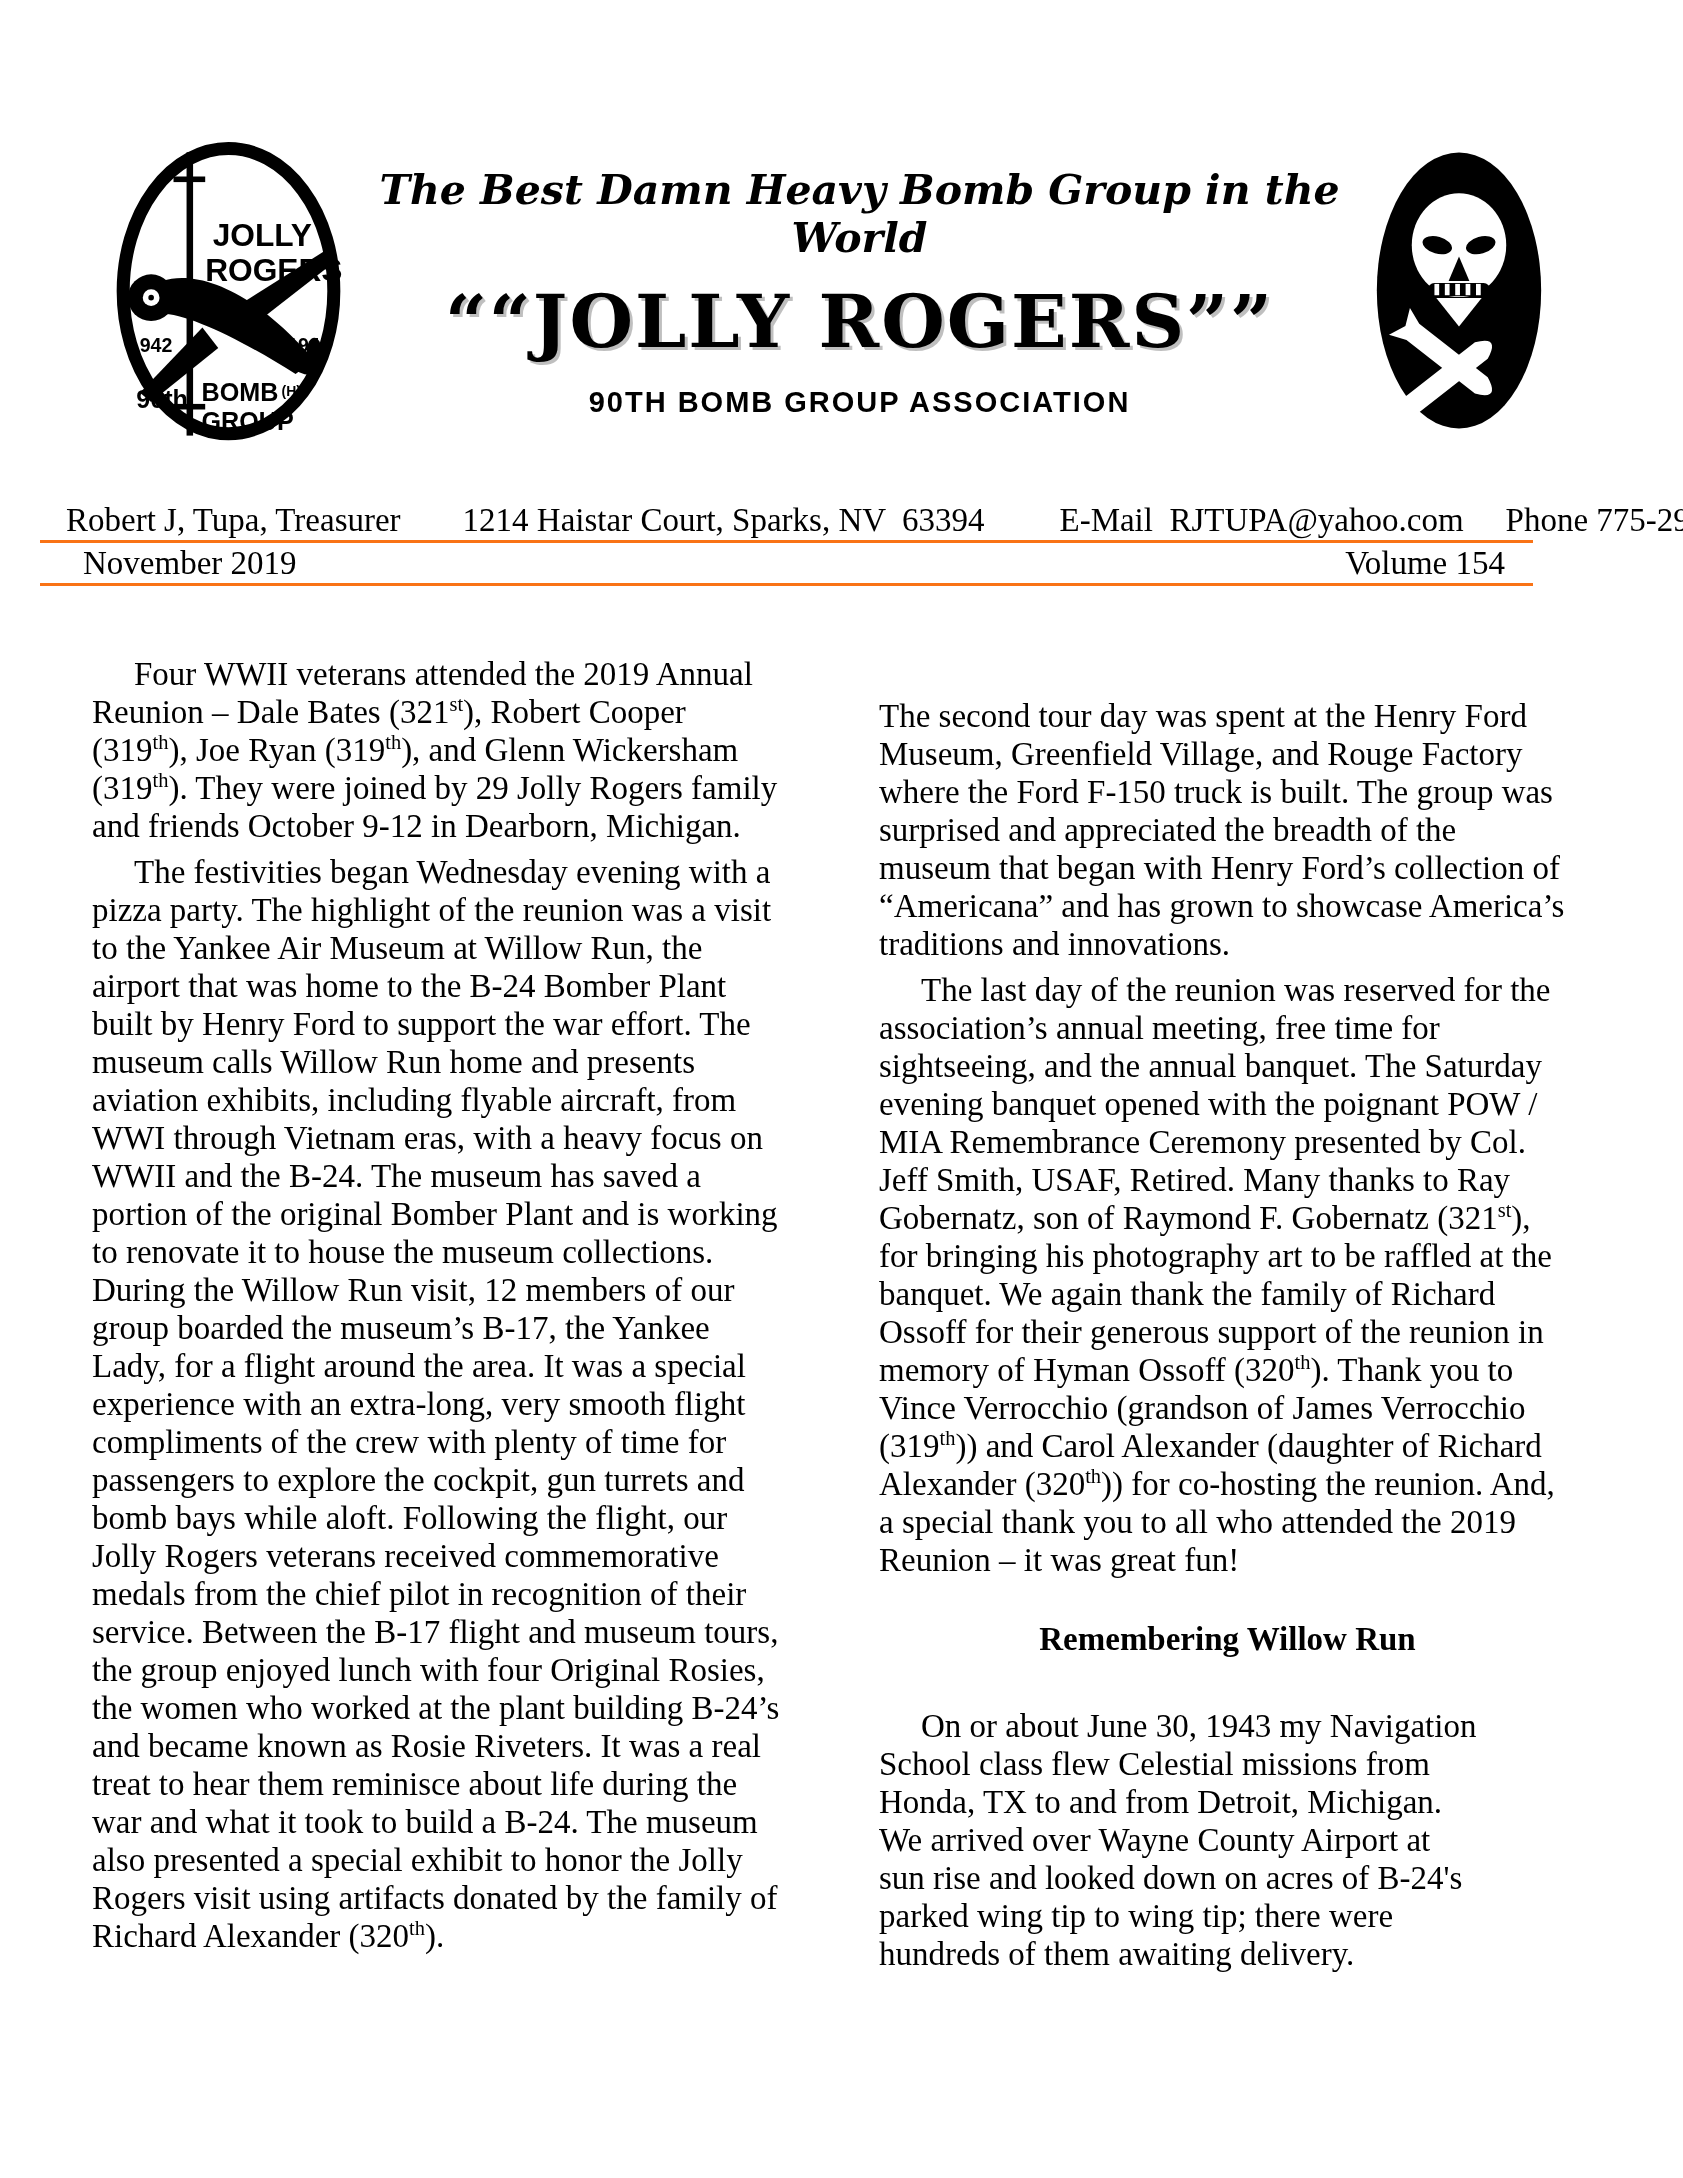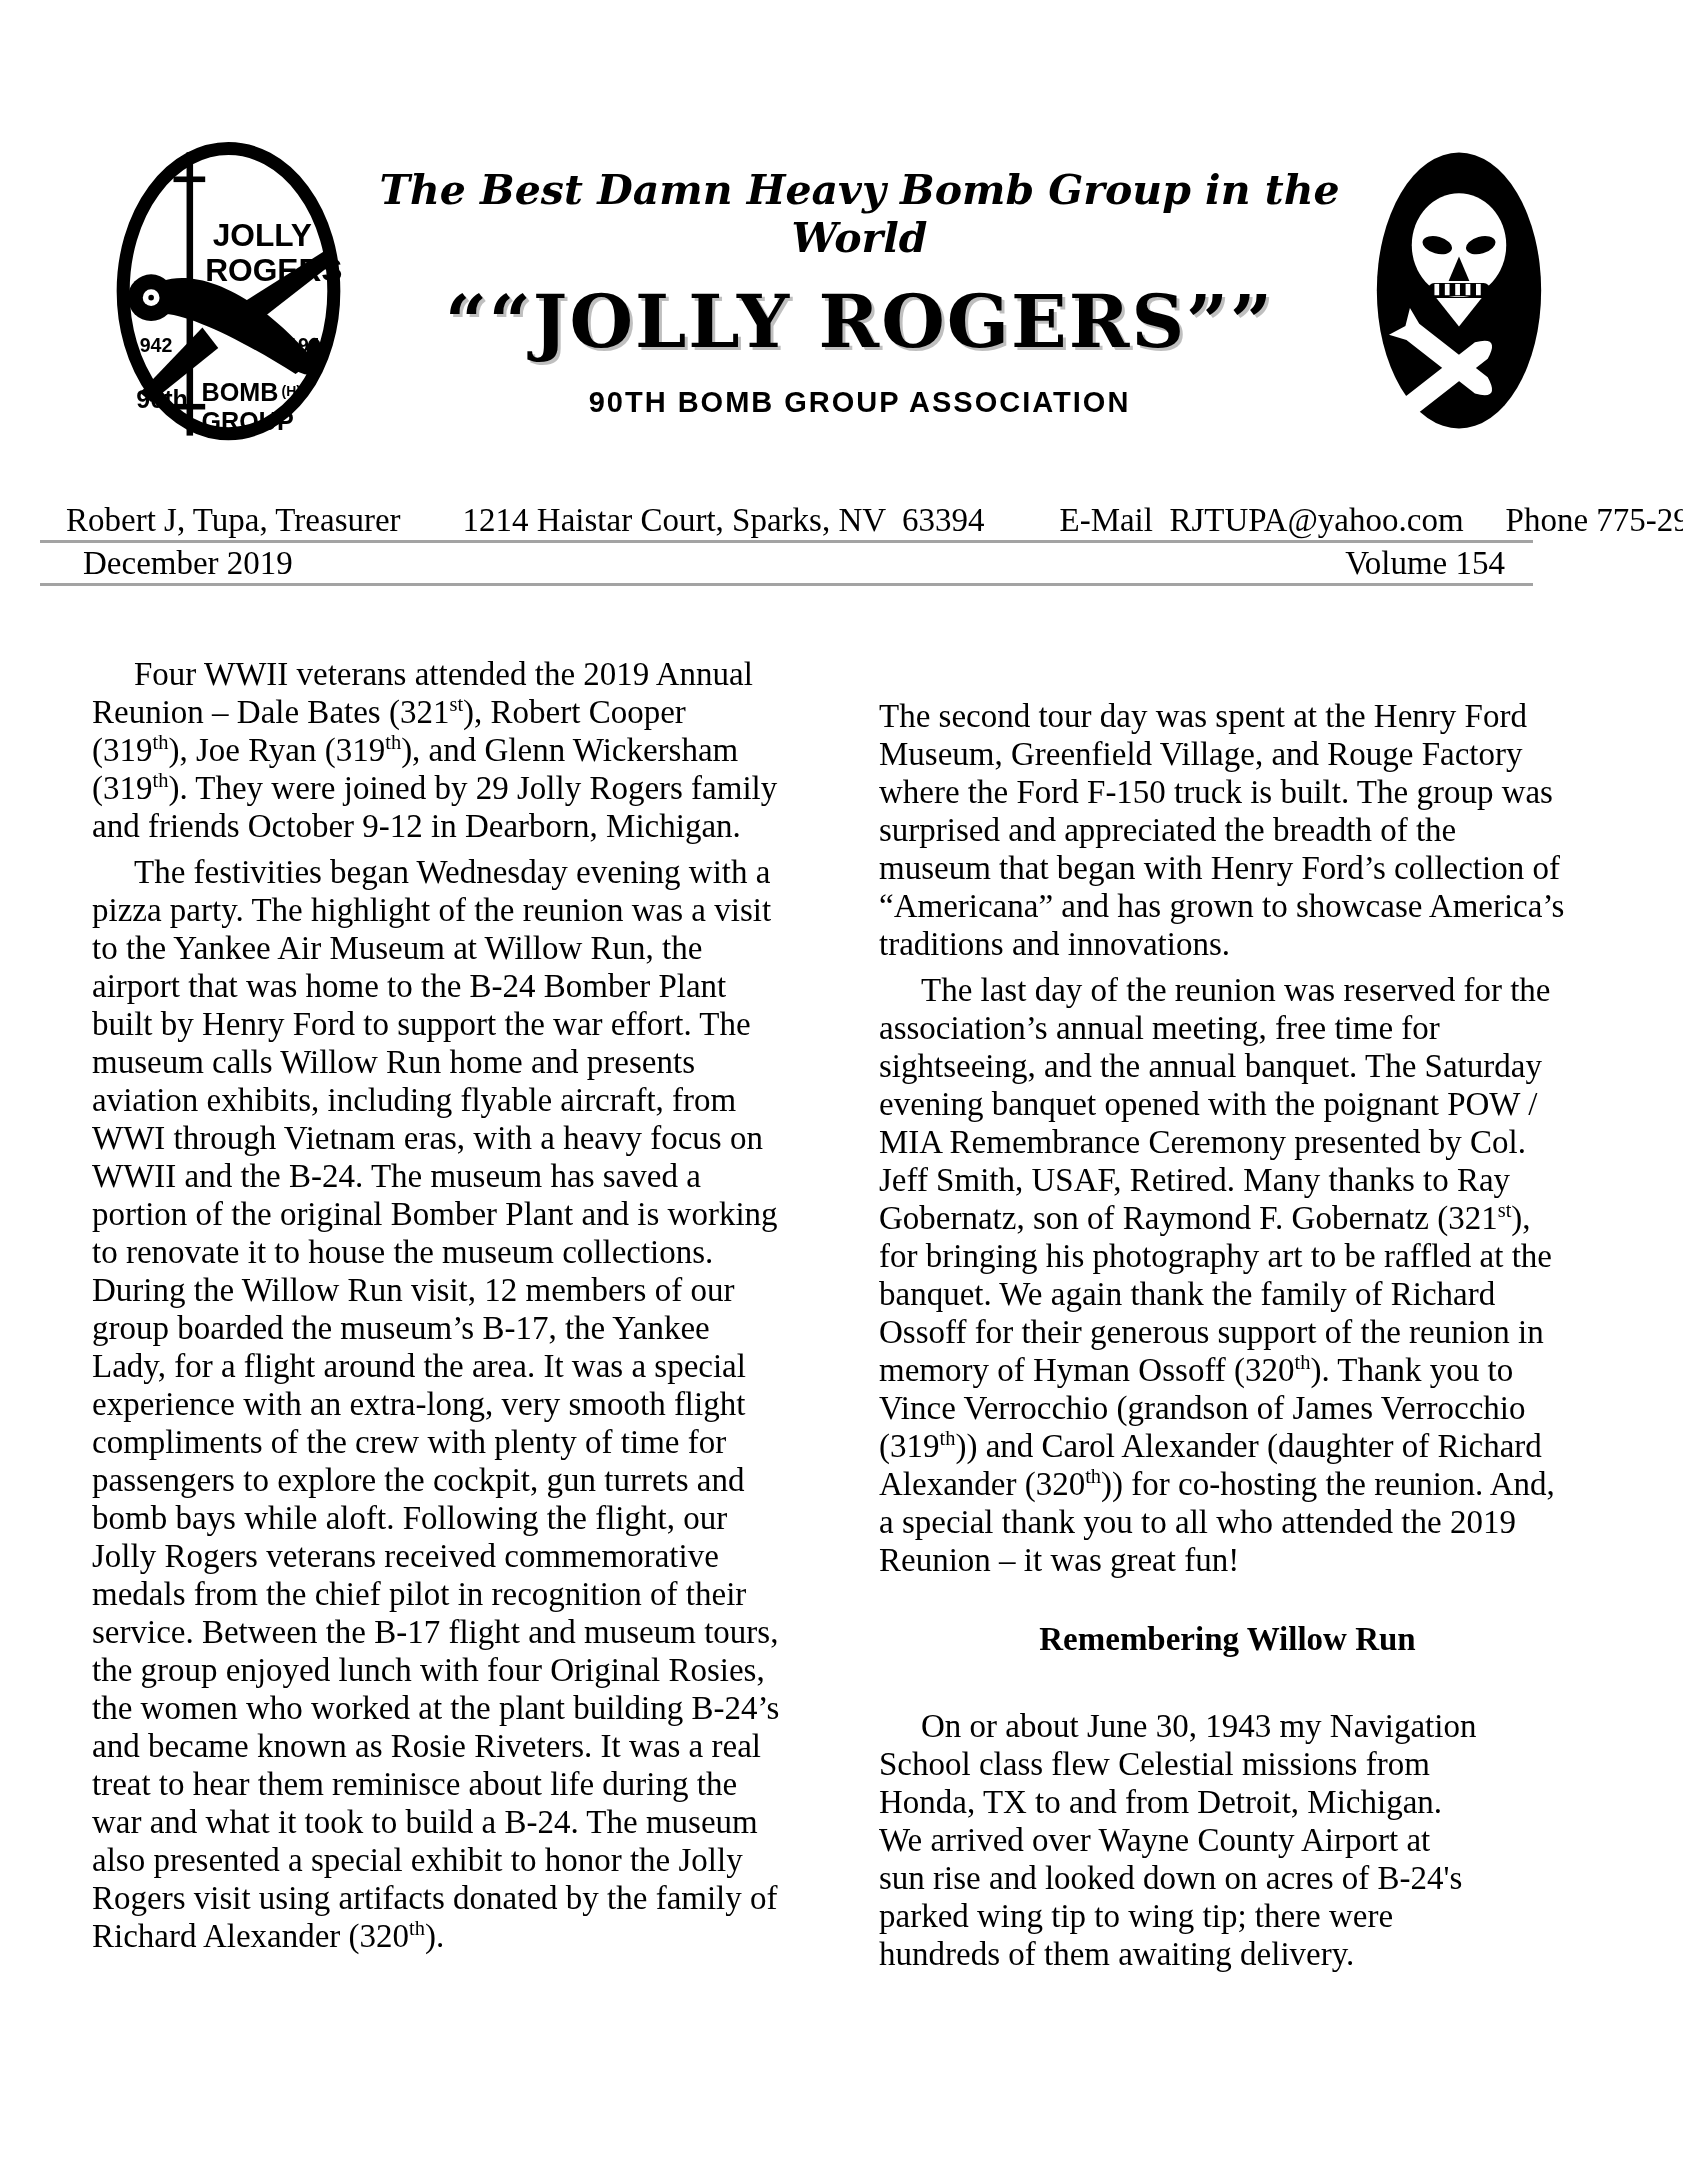--- a/index.html
+++ b/index.html
@@ -21,21 +21,21 @@
   .hl1 { font-size:37px; font-weight:bold; font-family:"Liberation Serif", serif; }
   .hl2 { font-size:41px; font-weight:bold; font-style:italic; font-family:"DejaVu Serif", serif; margin-top:4px; }
   .hl-title { font-size:73px; font-weight:bold; font-family:"DejaVu Serif", serif;
               letter-spacing:2px; margin-top:16px; white-space:nowrap;
               text-shadow:3px 3px 0 rgba(0,0,0,0.25); }
   .hl-sub { font-size:29px; font-weight:bold; font-family:"Liberation Sans", sans-serif;
             letter-spacing:2px; margin-top:22px; }
 
   
   .contact { margin:46px 150px 0 40px; font-size:33px; }
-  .contact .row { border-bottom:3px solid #a3a3a3; line-height:40px; white-space:pre; }
+  .contact .row { border-bottom:3px solid #f97316; line-height:40px; white-space:pre; }
   .r1 { display:flex; }
   .c-name  { margin-left:26px; }
   .c-addr  { margin-left:62px; }
   .c-mail  { margin-left:75px; }
   .c-phone { margin-left:42px; }
   .r2 { display:flex; justify-content:space-between; padding-left:43px; }
   .r2 .vol { margin-right:28px;font-family:Liberation Serif, serif; }
 
   
   .columns { display:flex; gap:74px; margin:61px 99px 0 84px; }
@@ -116,21 +116,21 @@
   </header>
 
   <div class="contact">
     <div class="row r1">
       <span class="c-name">Robert J, Tupa, Treasurer</span>
       <span class="c-addr">1214 Haistar Court, Sparks, NV  63394</span>
       <span class="c-mail">E-Mail  RJTUPA@yahoo.com</span>
       <span class="c-phone">Phone 775-297-1038</span>
     </div>
     <div class="row r2">
-      <span>December 2019</span>
+      <span>November 2019</span>
       <span class="vol">Volume 154</span>
     </div>
   </div>
 
   <main class="columns">
 
     <section class="col col-left">
       <p class="indent">Four WWII veterans attended the 2019 Annual Reunion – Dale Bates (321<sup>st</sup>), Robert Cooper (319<sup>th</sup>), Joe Ryan (319<sup>th</sup>), and Glenn Wickersham (319<sup>th</sup>). They were joined by 29 Jolly Rogers family and friends October 9-12 in Dearborn, Michigan.</p>
       <p class="indent">The festivities began Wednesday evening with a pizza party. The highlight of the reunion was a visit to the Yankee Air Museum at Willow Run, the airport that was home to the B-24 Bomber Plant built by Henry Ford to support the war effort. The museum calls Willow Run home and presents aviation exhibits, including flyable aircraft, from WWI through Vietnam eras, with a heavy focus on WWII and the B-24. The museum has saved a portion of the original Bomber Plant and is working to renovate it to house the museum collections. During the Willow Run visit, 12 members of our group boarded the museum’s B-17, the Yankee Lady, for a flight around the area. It was a special experience with an extra-long, very smooth flight compliments of the crew with plenty of time for passengers to explore the cockpit, gun turrets and bomb bays while aloft. Following the flight, our Jolly Rogers veterans received commemorative medals from the chief pilot in recognition of their service. Between the B-17 flight and museum tours, the group enjoyed lunch with four Original Rosies, the women who worked at the plant building B-24’s and became known as Rosie Riveters. It was a real treat to hear them reminisce about life during the war and what it took to build a B-24. The museum also presented a special exhibit to honor the Jolly Rogers visit using artifacts donated by the family of Richard Alexander (320<sup>th</sup>).</p>
     </section>

